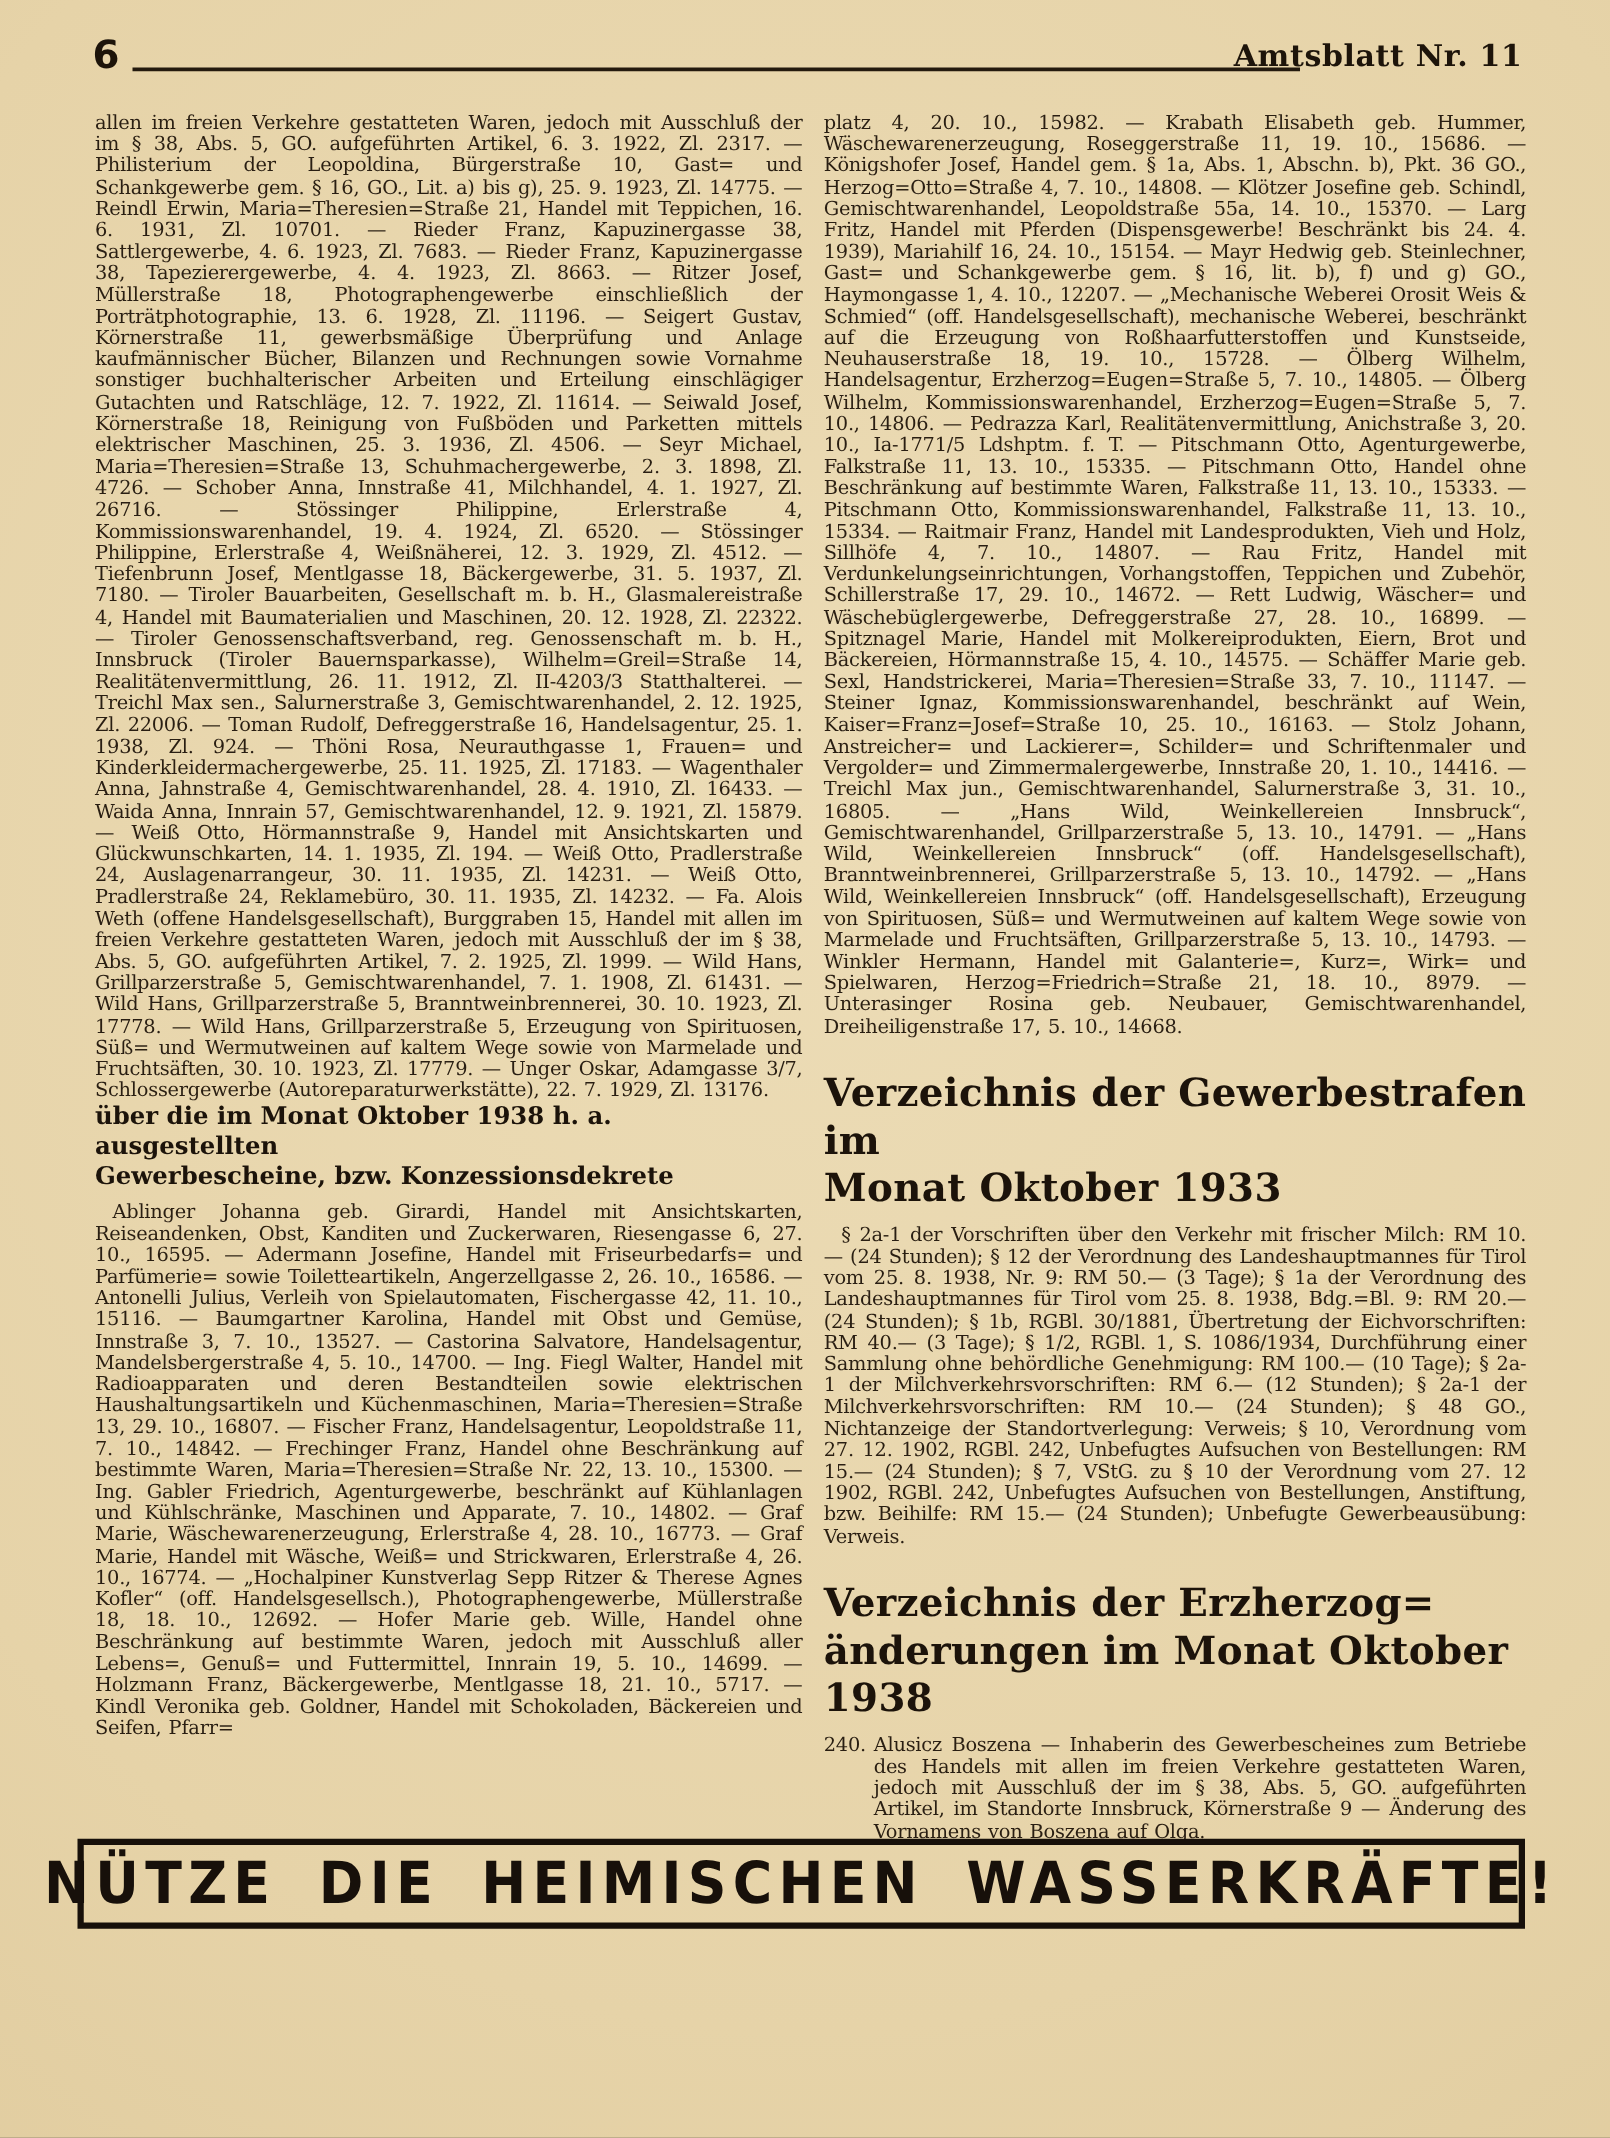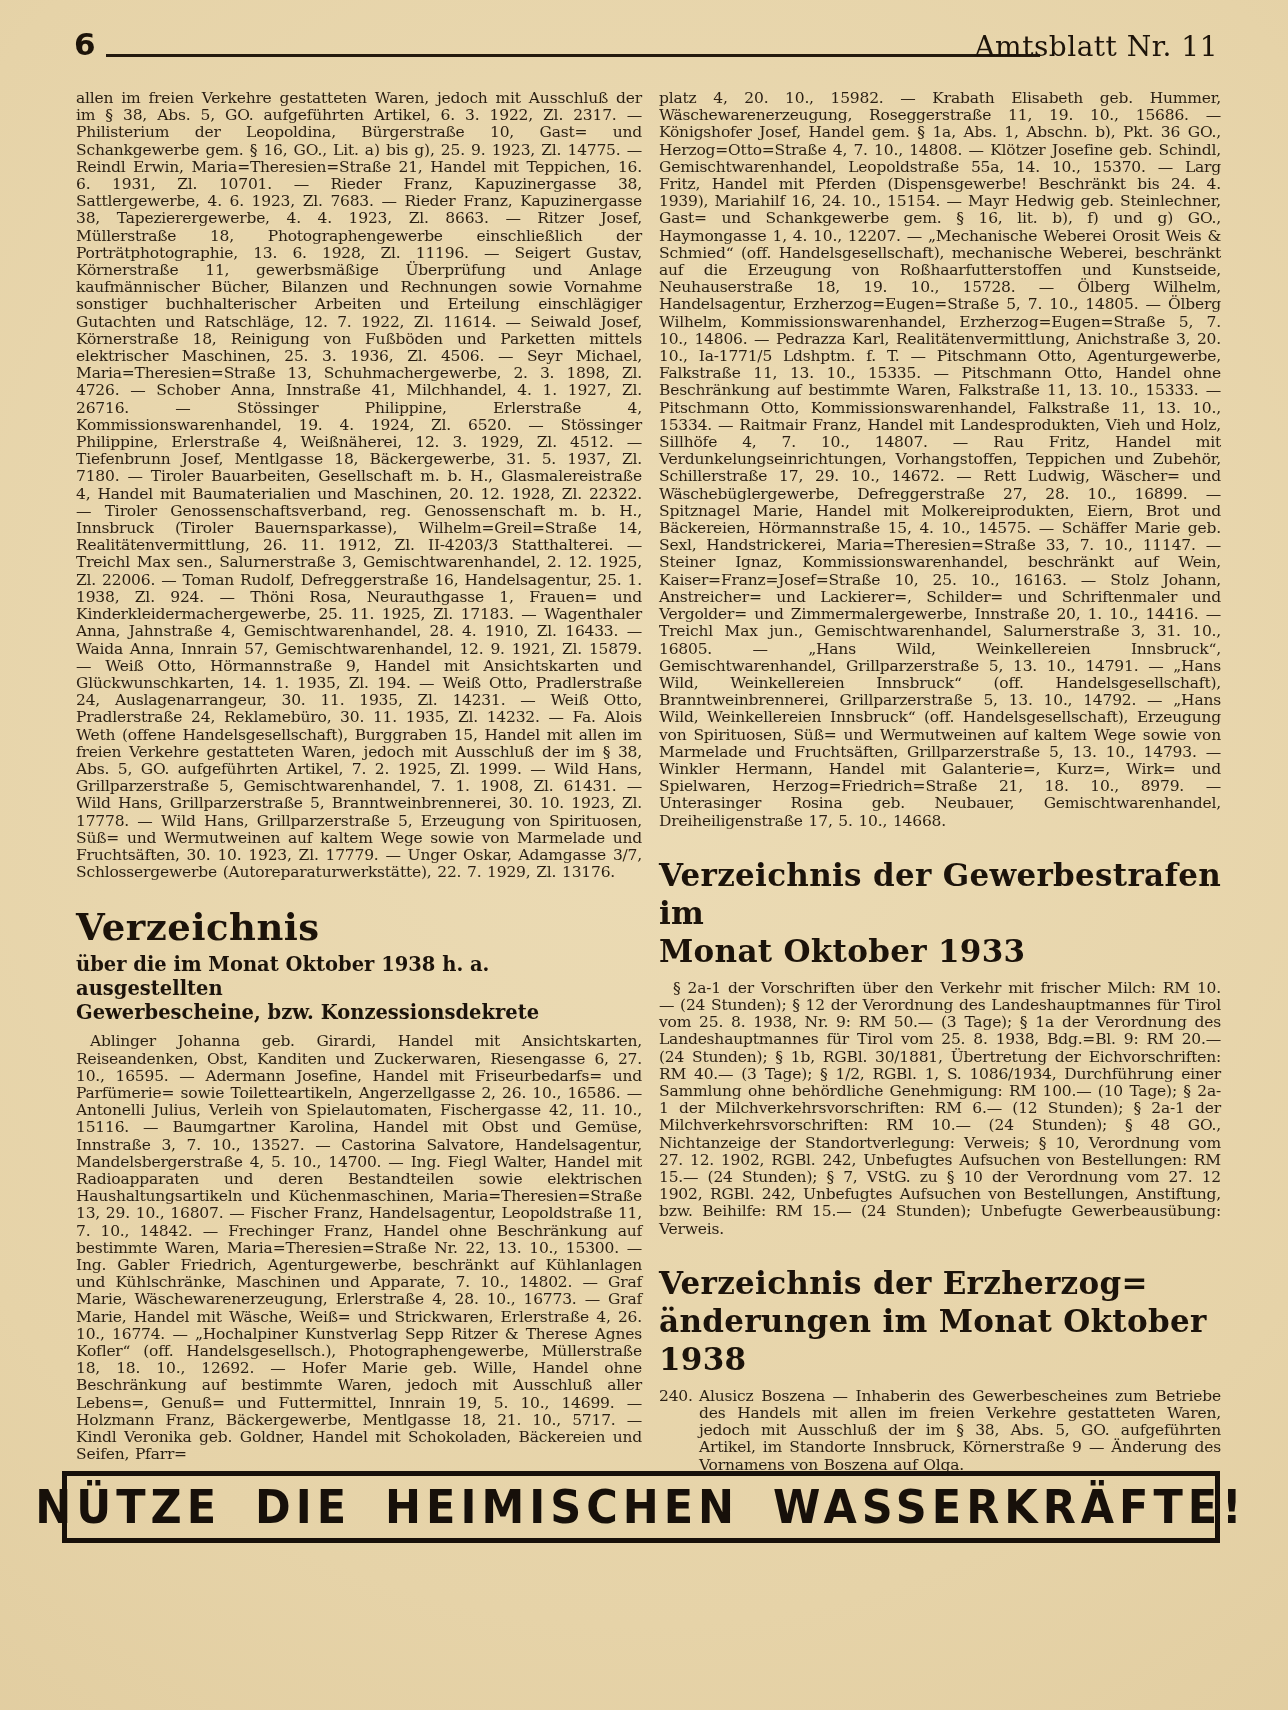--- a/index.html
+++ b/index.html
@@ -20,21 +20,21 @@
     position: absolute; left: 74px; top: 26px;
     font-family: "DejaVu Sans", "Liberation Sans", sans-serif;
     font-size: 31px; font-weight: bold; color: #1d140a;
   }
   .header-rule {
     position: absolute; left: 106px; top: 54px; width: 934px; height: 0;
     border-top: 3px solid #241a0e;
   }
   .masthead {
     position: absolute; right: 70px; top: 30px;
-    font-size: 28px; font-weight: normal; color: #1d140a;
+    font-size: 24px; font-weight: bold; color: #1d140a;
     letter-spacing: 0.5px;
   }
 
   
   .col { position: absolute; top: 90px; width: 566px; }
   .col-left  { left: 76px; }
   .col-right { left: 659px; width: 562px; }
 
   .body-text {
     font-size: 15.5px;
@@ -91,21 +91,20 @@
 <div class="page">
 
   <div class="page-number">6</div>
   <div class="header-rule"></div>
   <div class="masthead">Amtsblatt Nr. 11</div>
 
   <div class="col col-left">
     <div class="body-text">allen im freien Verkehre gestatteten Waren, jedoch mit Ausschluß der im § 38, Abs. 5, GO. aufgeführten Artikel, 6. 3. 1922, Zl. 2317. — Philisterium der Leopoldina, Bürgerstraße 10, Gast= und Schankgewerbe gem. § 16, GO., Lit. a) bis g), 25. 9. 1923, Zl. 14775. — Reindl Erwin, Maria=Theresien=Straße 21, Handel mit Teppichen, 16. 6. 1931, Zl. 10701. — Rieder Franz, Kapuzinergasse 38, Sattlergewerbe, 4. 6. 1923, Zl. 7683. — Rieder Franz, Kapuzinergasse 38, Tapezierergewerbe, 4. 4. 1923, Zl. 8663. — Ritzer Josef, Müllerstraße 18, Photographengewerbe einschließlich der Porträtphotographie, 13. 6. 1928, Zl. 11196. — Seigert Gustav, Körnerstraße 11, gewerbsmäßige Überprüfung und Anlage kaufmännischer Bücher, Bilanzen und Rechnungen sowie Vornahme sonstiger buchhalterischer Arbeiten und Erteilung einschlägiger Gutachten und Ratschläge, 12. 7. 1922, Zl. 11614. — Seiwald Josef, Körnerstraße 18, Reinigung von Fußböden und Parketten mittels elektrischer Maschinen, 25. 3. 1936, Zl. 4506. — Seyr Michael, Maria=Theresien=Straße 13, Schuhmachergewerbe, 2. 3. 1898, Zl. 4726. — Schober Anna, Innstraße 41, Milchhandel, 4. 1. 1927, Zl. 26716. — Stössinger Philippine, Erlerstraße 4, Kommissionswarenhandel, 19. 4. 1924, Zl. 6520. — Stössinger Philippine, Erlerstraße 4, Weißnäherei, 12. 3. 1929, Zl. 4512. — Tiefenbrunn Josef, Mentlgasse 18, Bäckergewerbe, 31. 5. 1937, Zl. 7180. — Tiroler Bauarbeiten, Gesellschaft m. b. H., Glasmalereistraße 4, Handel mit Baumaterialien und Maschinen, 20. 12. 1928, Zl. 22322. — Tiroler Genossenschaftsverband, reg. Genossenschaft m. b. H., Innsbruck (Tiroler Bauernsparkasse), Wilhelm=Greil=Straße 14, Realitätenvermittlung, 26. 11. 1912, Zl. II-4203/3 Statthalterei. — Treichl Max sen., Salurnerstraße 3, Gemischtwarenhandel, 2. 12. 1925, Zl. 22006. — Toman Rudolf, Defreggerstraße 16, Handelsagentur, 25. 1. 1938, Zl. 924. — Thöni Rosa, Neurauthgasse 1, Frauen= und Kinderkleidermachergewerbe, 25. 11. 1925, Zl. 17183. — Wagenthaler Anna, Jahnstraße 4, Gemischtwarenhandel, 28. 4. 1910, Zl. 16433. — Waida Anna, Innrain 57, Gemischtwarenhandel, 12. 9. 1921, Zl. 15879. — Weiß Otto, Hörmannstraße 9, Handel mit Ansichtskarten und Glückwunschkarten, 14. 1. 1935, Zl. 194. — Weiß Otto, Pradlerstraße 24, Auslagenarrangeur, 30. 11. 1935, Zl. 14231. — Weiß Otto, Pradlerstraße 24, Reklamebüro, 30. 11. 1935, Zl. 14232. — Fa. Alois Weth (offene Handelsgesellschaft), Burggraben 15, Handel mit allen im freien Verkehre gestatteten Waren, jedoch mit Ausschluß der im § 38, Abs. 5, GO. aufgeführten Artikel, 7. 2. 1925, Zl. 1999. — Wild Hans, Grillparzerstraße 5, Gemischtwarenhandel, 7. 1. 1908, Zl. 61431. — Wild Hans, Grillparzerstraße 5, Branntweinbrennerei, 30. 10. 1923, Zl. 17778. — Wild Hans, Grillparzerstraße 5, Erzeugung von Spirituosen, Süß= und Wermutweinen auf kaltem Wege sowie von Marmelade und Fruchtsäften, 30. 10. 1923, Zl. 17779. — Unger Oskar, Adamgasse 3/7, Schlossergewerbe (Autoreparaturwerkstätte), 22. 7. 1929, Zl. 13176.</div>
 
     <div>
-      <div class="section-title">Verzeichnis</div>
       <div class="section-subtitle">
         <span style="display:block">über die im Monat Oktober 1938 h. a. ausgestellten</span>
         <span style="display:block">Gewerbescheine, bzw. Konzessionsdekrete</span>
       </div>
       <div class="body-text indent-first">Ablinger Johanna geb. Girardi, Handel mit Ansichtskarten, Reiseandenken, Obst, Kanditen und Zuckerwaren, Riesengasse 6, 27. 10., 16595. — Adermann Josefine, Handel mit Friseurbedarfs= und Parfümerie= sowie Toiletteartikeln, Angerzellgasse 2, 26. 10., 16586. — Antonelli Julius, Verleih von Spielautomaten, Fischergasse 42, 11. 10., 15116. — Baumgartner Karolina, Handel mit Obst und Gemüse, Innstraße 3, 7. 10., 13527. — Castorina Salvatore, Handelsagentur, Mandelsbergerstraße 4, 5. 10., 14700. — Ing. Fiegl Walter, Handel mit Radioapparaten und deren Bestandteilen sowie elektrischen Haushaltungsartikeln und Küchenmaschinen, Maria=Theresien=Straße 13, 29. 10., 16807. — Fischer Franz, Handelsagentur, Leopoldstraße 11, 7. 10., 14842. — Frechinger Franz, Handel ohne Beschränkung auf bestimmte Waren, Maria=Theresien=Straße Nr. 22, 13. 10., 15300. — Ing. Gabler Friedrich, Agenturgewerbe, beschränkt auf Kühlanlagen und Kühlschränke, Maschinen und Apparate, 7. 10., 14802. — Graf Marie, Wäschewarenerzeugung, Erlerstraße 4, 28. 10., 16773. — Graf Marie, Handel mit Wäsche, Weiß= und Strickwaren, Erlerstraße 4, 26. 10., 16774. — „Hochalpiner Kunstverlag Sepp Ritzer &amp; Therese Agnes Kofler“ (off. Handelsgesellsch.), Photographengewerbe, Müllerstraße 18, 18. 10., 12692. — Hofer Marie geb. Wille, Handel ohne Beschränkung auf bestimmte Waren, jedoch mit Ausschluß aller Lebens=, Genuß= und Futtermittel, Innrain 19, 5. 10., 14699. — Holzmann Franz, Bäckergewerbe, Mentlgasse 18, 21. 10., 5717. — Kindl Veronika geb. Goldner, Handel mit Schokoladen, Bäckereien und Seifen, Pfarr=</div>
     </div>
   </div>
 
   <div class="col col-right">
     <div class="body-text">platz 4, 20. 10., 15982. — Krabath Elisabeth geb. Hummer, Wäschewarenerzeugung, Roseggerstraße 11, 19. 10., 15686. — Königshofer Josef, Handel gem. § 1a, Abs. 1, Abschn. b), Pkt. 36 GO., Herzog=Otto=Straße 4, 7. 10., 14808. — Klötzer Josefine geb. Schindl, Gemischtwarenhandel, Leopoldstraße 55a, 14. 10., 15370. — Larg Fritz, Handel mit Pferden (Dispensgewerbe! Beschränkt bis 24. 4. 1939), Mariahilf 16, 24. 10., 15154. — Mayr Hedwig geb. Steinlechner, Gast= und Schankgewerbe gem. § 16, lit. b), f) und g) GO., Haymongasse 1, 4. 10., 12207. — „Mechanische Weberei Orosit Weis &amp; Schmied“ (off. Handelsgesellschaft), mechanische Weberei, beschränkt auf die Erzeugung von Roßhaarfutterstoffen und Kunstseide, Neuhauserstraße 18, 19. 10., 15728. — Ölberg Wilhelm, Handelsagentur, Erzherzog=Eugen=Straße 5, 7. 10., 14805. — Ölberg Wilhelm, Kommissionswarenhandel, Erzherzog=Eugen=Straße 5, 7. 10., 14806. — Pedrazza Karl, Realitätenvermittlung, Anichstraße 3, 20. 10., Ia-1771/5 Ldshptm. f. T. — Pitschmann Otto, Agenturgewerbe, Falkstraße 11, 13. 10., 15335. — Pitschmann Otto, Handel ohne Beschränkung auf bestimmte Waren, Falkstraße 11, 13. 10., 15333. — Pitschmann Otto, Kommissionswarenhandel, Falkstraße 11, 13. 10., 15334. — Raitmair Franz, Handel mit Landesprodukten, Vieh und Holz, Sillhöfe 4, 7. 10., 14807. — Rau Fritz, Handel mit Verdunkelungseinrichtungen, Vorhangstoffen, Teppichen und Zubehör, Schillerstraße 17, 29. 10., 14672. — Rett Ludwig, Wäscher= und Wäschebüglergewerbe, Defreggerstraße 27, 28. 10., 16899. — Spitznagel Marie, Handel mit Molkereiprodukten, Eiern, Brot und Bäckereien, Hörmannstraße 15, 4. 10., 14575. — Schäffer Marie geb. Sexl, Handstrickerei, Maria=Theresien=Straße 33, 7. 10., 11147. — Steiner Ignaz, Kommissionswarenhandel, beschränkt auf Wein, Kaiser=Franz=Josef=Straße 10, 25. 10., 16163. — Stolz Johann, Anstreicher= und Lackierer=, Schilder= und Schriftenmaler und Vergolder= und Zimmermalergewerbe, Innstraße 20, 1. 10., 14416. — Treichl Max jun., Gemischtwarenhandel, Salurnerstraße 3, 31. 10., 16805. — „Hans Wild, Weinkellereien Innsbruck“, Gemischtwarenhandel, Grillparzerstraße 5, 13. 10., 14791. — „Hans Wild, Weinkellereien Innsbruck“ (off. Handelsgesellschaft), Branntweinbrennerei, Grillparzerstraße 5, 13. 10., 14792. — „Hans Wild, Weinkellereien Innsbruck“ (off. Handelsgesellschaft), Erzeugung von Spirituosen, Süß= und Wermutweinen auf kaltem Wege sowie von Marmelade und Fruchtsäften, Grillparzerstraße 5, 13. 10., 14793. — Winkler Hermann, Handel mit Galanterie=, Kurz=, Wirk= und Spielwaren, Herzog=Friedrich=Straße 21, 18. 10., 8979. — Unterasinger Rosina geb. Neubauer, Gemischtwarenhandel, Dreiheiligenstraße 17, 5. 10., 14668.</div>

